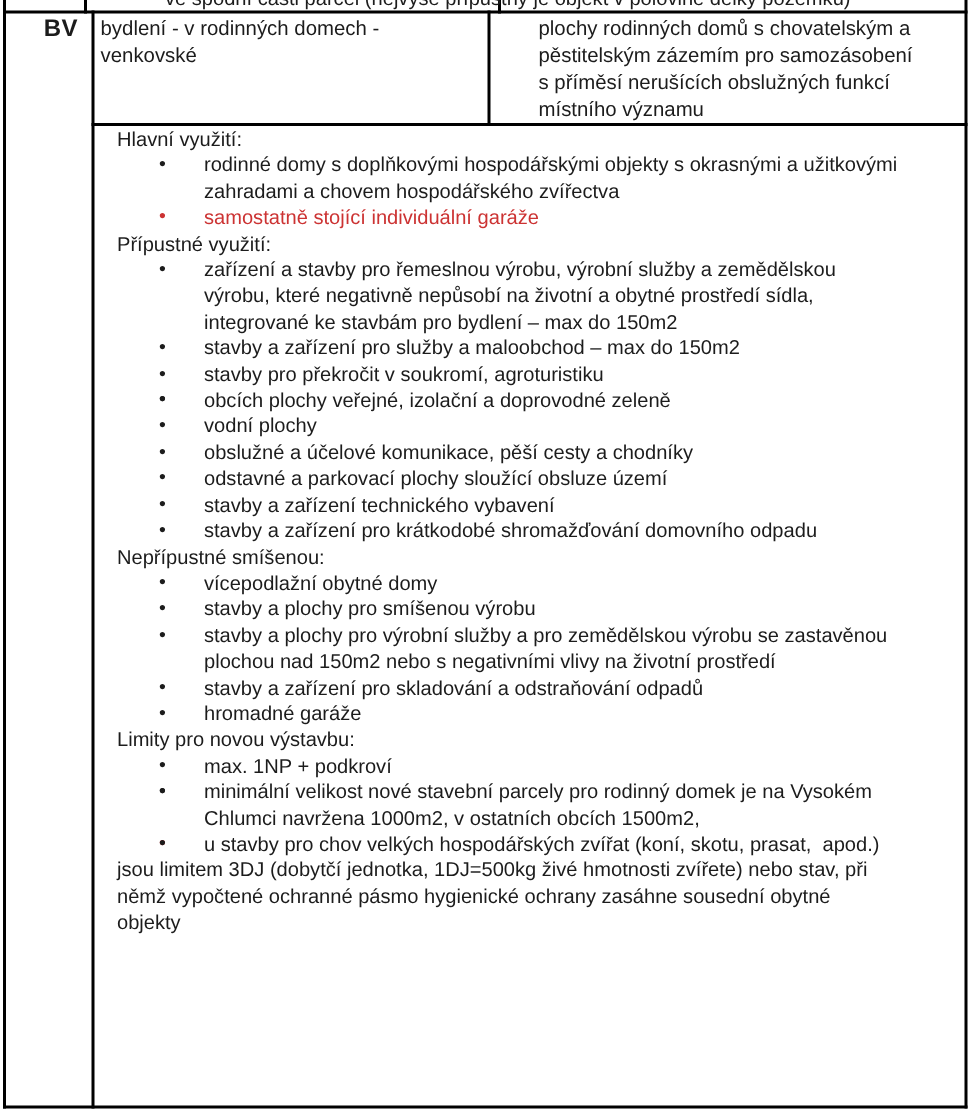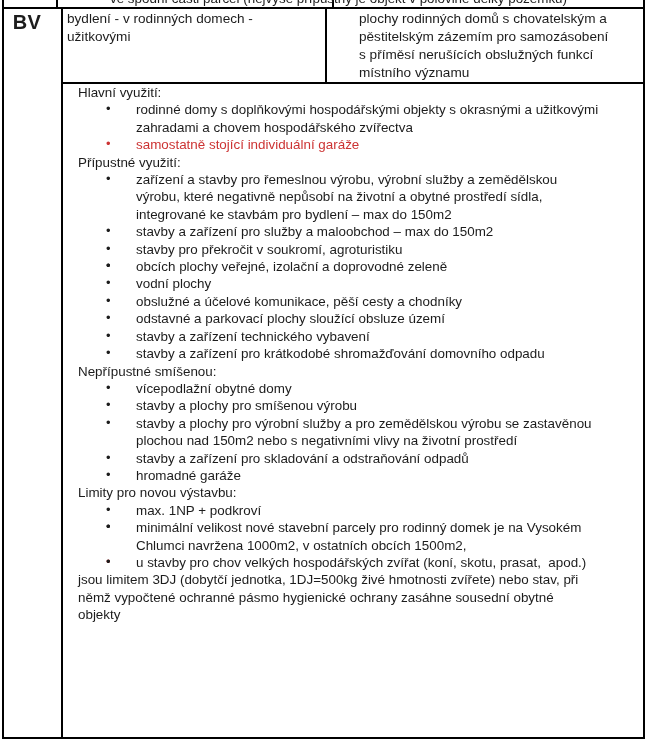--- a/index.html
+++ b/index.html
@@ -32,22 +32,22 @@
     position:absolute;left:64px;top:0;width:575px;height:7px;overflow:hidden;
   }
   .partial-row .clip{
     position:absolute;left:46px;top:-10px;white-space:nowrap;
     font-size:13.4px;line-height:17px;
   }
 
   
   .code-cell{
     position:absolute;left:2px;top:11px;width:57px;
-    text-align:center;padding-right:7px;box-sizing:border-box;
-    font-weight:bold;font-size:20px;letter-spacing:.3px;
+    text-align:right;padding-right:7px;box-sizing:border-box;
+    font-weight:bold;font-size:16px;letter-spacing:.3px;
   }
   .name-cell{
     position:absolute;left:67px;top:10px;width:252px;
     font-size:13.6px;line-height:18px;white-space:pre-wrap;
   }
   .desc-cell{
     position:absolute;left:332px;top:10px;width:306px;
     font-size:13.6px;line-height:18px;white-space:pre-wrap;margin-left:27px;
   }
 
@@ -75,21 +75,21 @@
 <div class="vline v-col2"></div>
 <div class="vline v-part-a"></div>
 <div class="vline v-part-b"></div>
 
 <div class="partial-row">
   <span class="clip">ve spodní části parcel (nejvýše přípustný je objekt v polovině délky pozemku)</span>
 </div>
 
 <div class="code-cell">BV</div>
 <div class="name-cell">bydlení - v rodinných domech -
-užitkovými</div>
+venkovské</div>
 <div class="desc-cell">plochy rodinných domů s chovatelským a
 pěstitelským zázemím pro samozásobení
 s příměsí nerušících obslužných funkcí
 místního významu</div>
 
 <div class="content">
     <div class="block heading">Hlavní využití:</div>
     <div class="block bullet"><span class="dot">•</span><span>rodinné domy s doplňkovými hospodářskými objekty s okrasnými a užitkovými
 zahradami a chovem hospodářského zvířectva</span></div>
     <div class="block bullet red"><span class="dot">•</span><span>samostatně stojící individuální garáže</span></div>

